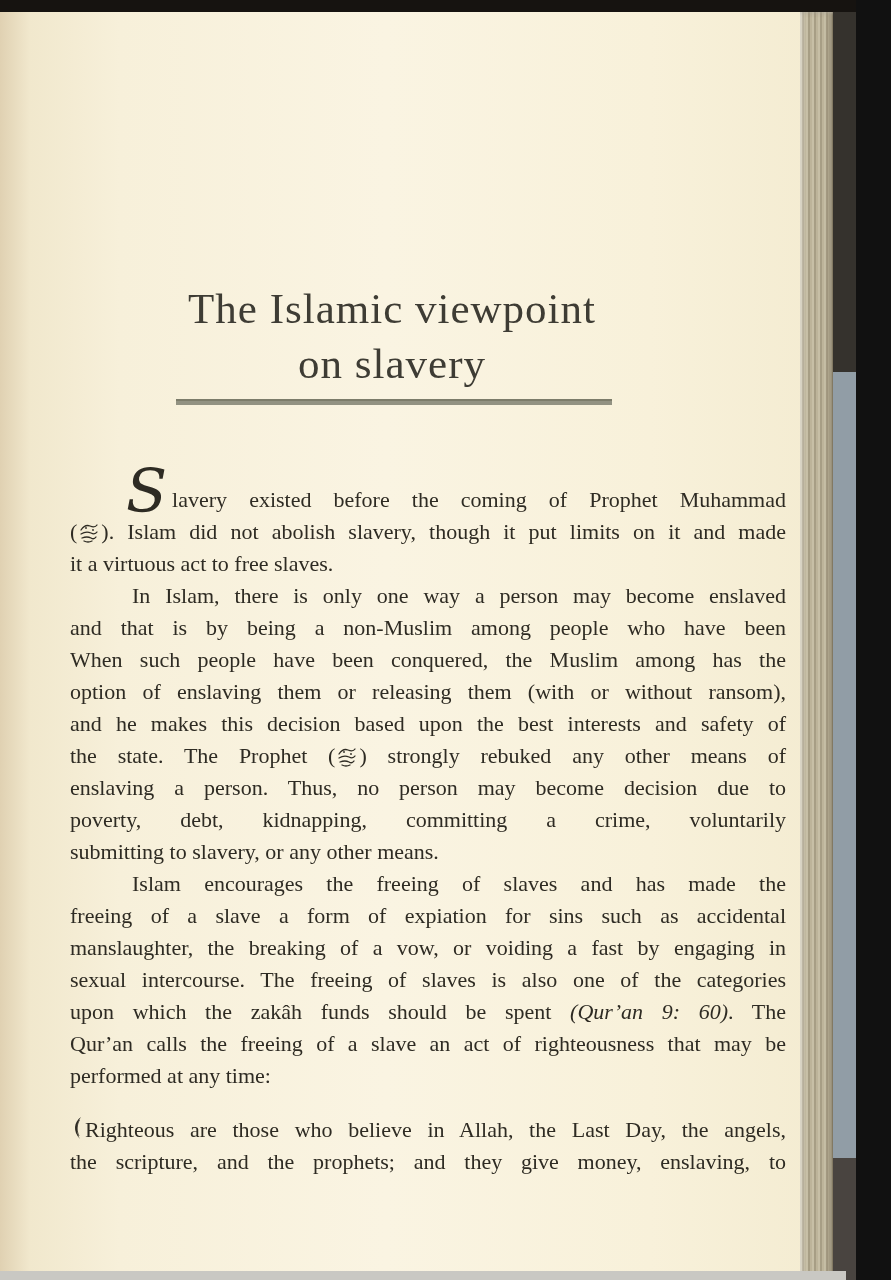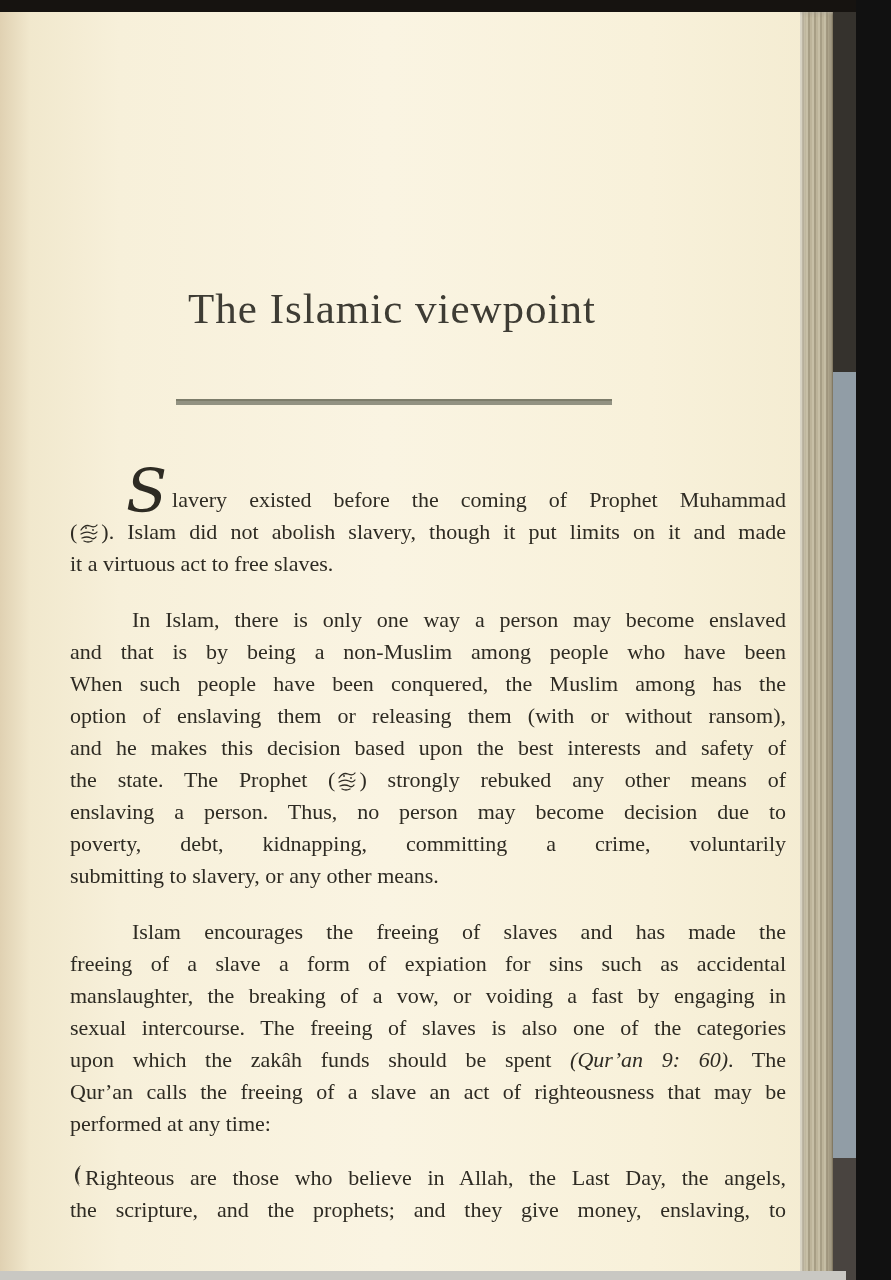--- a/index.html
+++ b/index.html
@@ -29,21 +29,21 @@
   }
   .title-line{font-size:43px;line-height:55px;letter-spacing:1px;font-weight:400;}
   .title-rule{
     position:absolute;top:399px;left:176px;width:436px;height:6px;
     background:linear-gradient(#7c7c6a 0 2px,#929282 2px 6px);
   }
 
   
   .content{position:absolute;top:470px;left:70px;width:716px;color:#2e2b23;}
   .para{margin:0;}
-  .para + .para{margin-top:24px;}
+  .para + .para{}
   .para.quote{margin-top:22px;}
   .ln{
     font-size:22px;line-height:32px;white-space:nowrap;
     text-align:justify;text-align-last:justify;
   }
   .ln.end{text-align-last:left;}
   .ln.indent{padding-left:62px;}
   .ln-drop{padding-left:56px;}
   .dropcap{
     font-family:"DejaVu Serif","Liberation Serif",serif;
@@ -63,20 +63,21 @@
   <div class="page-edges"></div>
   <div class="bg-right">
     <div class="bg-right-top"></div>
     <div class="bg-right-mid"></div>
     <div class="bg-right-bot"></div>
   </div>
   <div class="bottom-strip"></div>
 
   <div class="title-block">
     <div class="title-line">The Islamic viewpoint</div>
+    <div class="title-line">on slavery</div>
   </div>
   <div class="title-rule"></div>
 
   <div class="content">
 
     <div class="para">
       <div class="ln ln-drop"><span class="dropcap">S</span><span>lavery existed before the coming of Prophet Muhammad</span></div>
       <div class="ln"><span>(</span><svg class="honorific-svg" width="22" height="22" viewBox="0 0 22 22">
             <g fill="none" stroke="#2e2b23" stroke-width="1.3" stroke-linecap="round">
               <path d="M3 8 Q7 2 12 4 Q17 6 19 3"></path>

